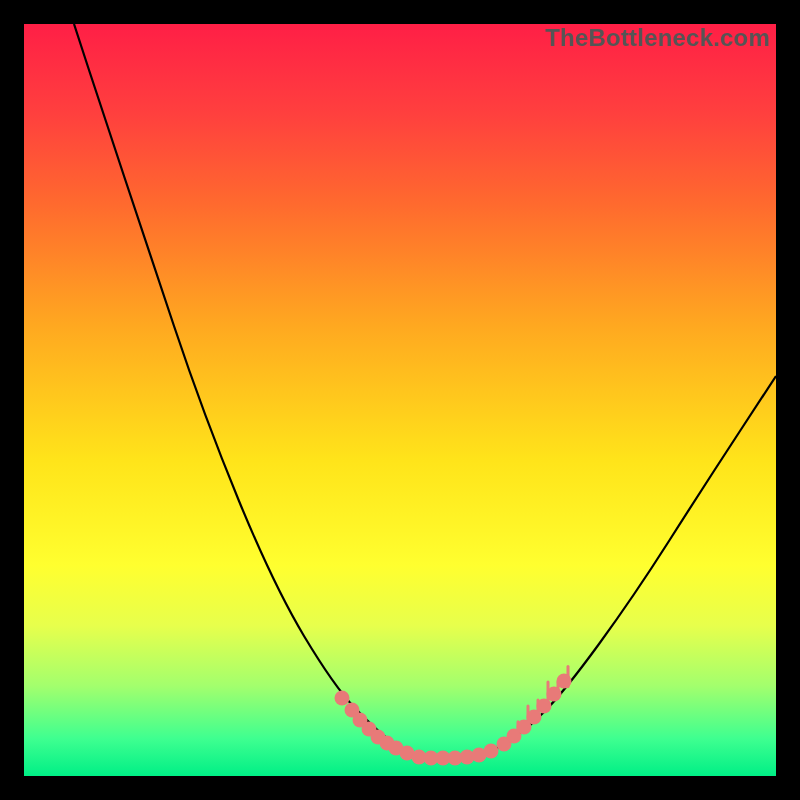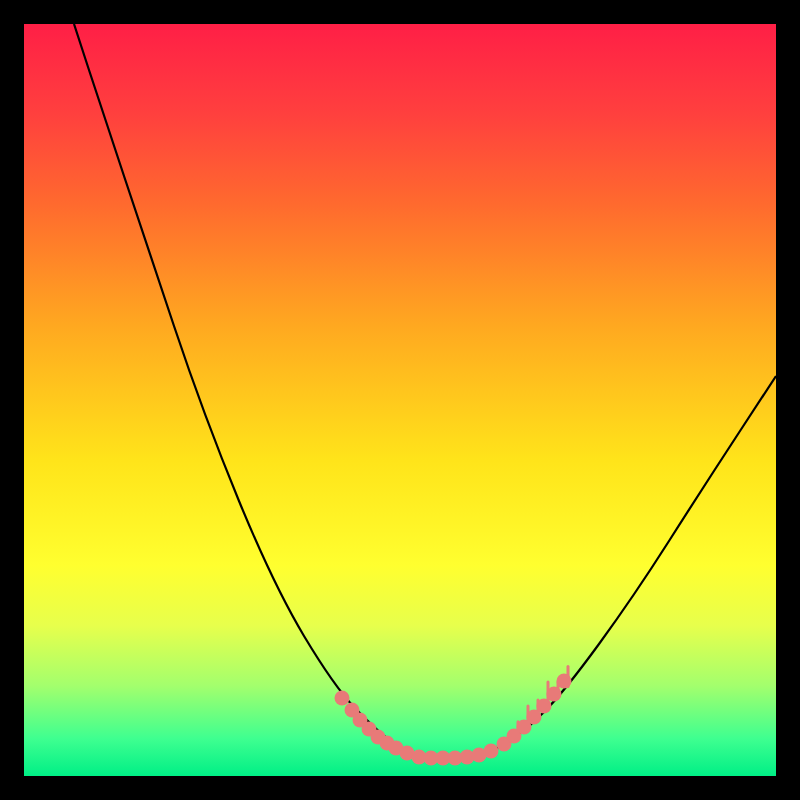--- a/index.html
+++ b/index.html
@@ -88,14 +88,15 @@
           <circle cx="467" cy="727" r="7.5" fill="#e87a78"></circle>
           <circle cx="480" cy="720" r="7.5" fill="#e87a78"></circle>
           <circle cx="490" cy="712" r="7.5" fill="#e87a78"></circle>
           <circle cx="500" cy="703" r="7.5" fill="#e87a78"></circle>
           <circle cx="510" cy="693" r="7.5" fill="#e87a78"></circle>
           <circle cx="520" cy="682" r="7.5" fill="#e87a78"></circle>
           <circle cx="530" cy="670" r="7.5" fill="#e87a78"></circle>
           <circle cx="540" cy="657" r="7.5" fill="#e87a78"></circle>
         </g>
     </svg>
+    <div class="watermark">TheBottleneck.com</div>
   </div>
 </div>
 
 </body></html>

